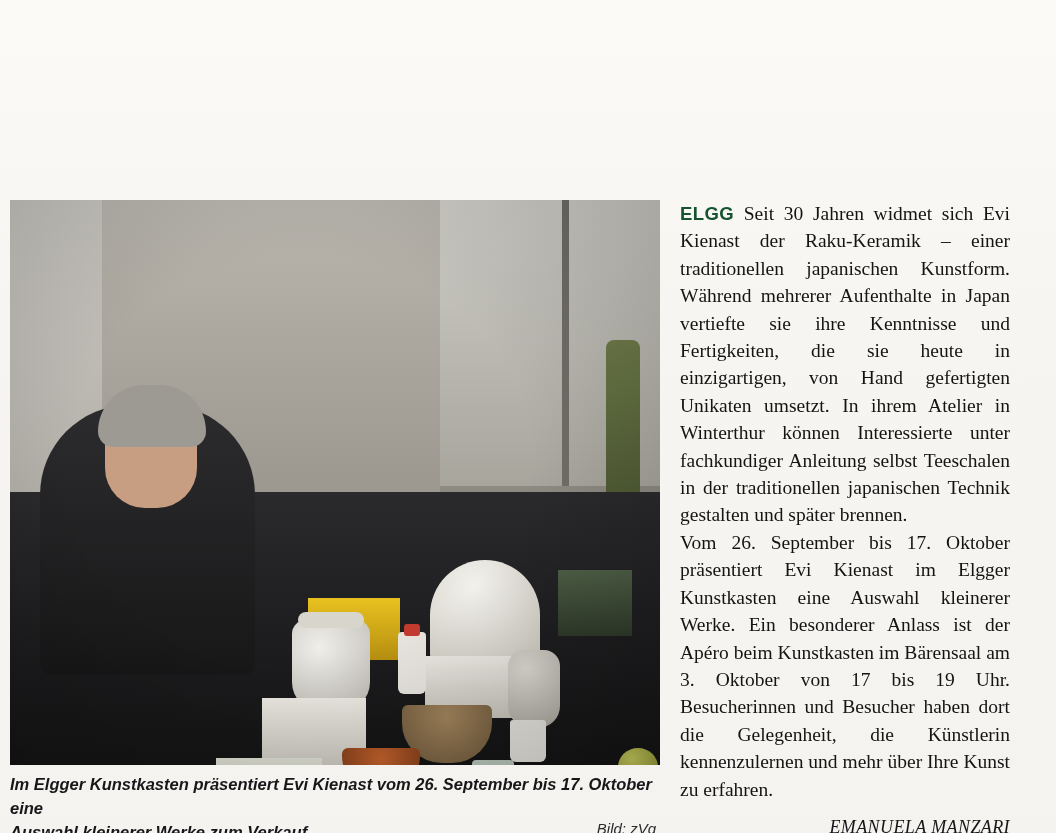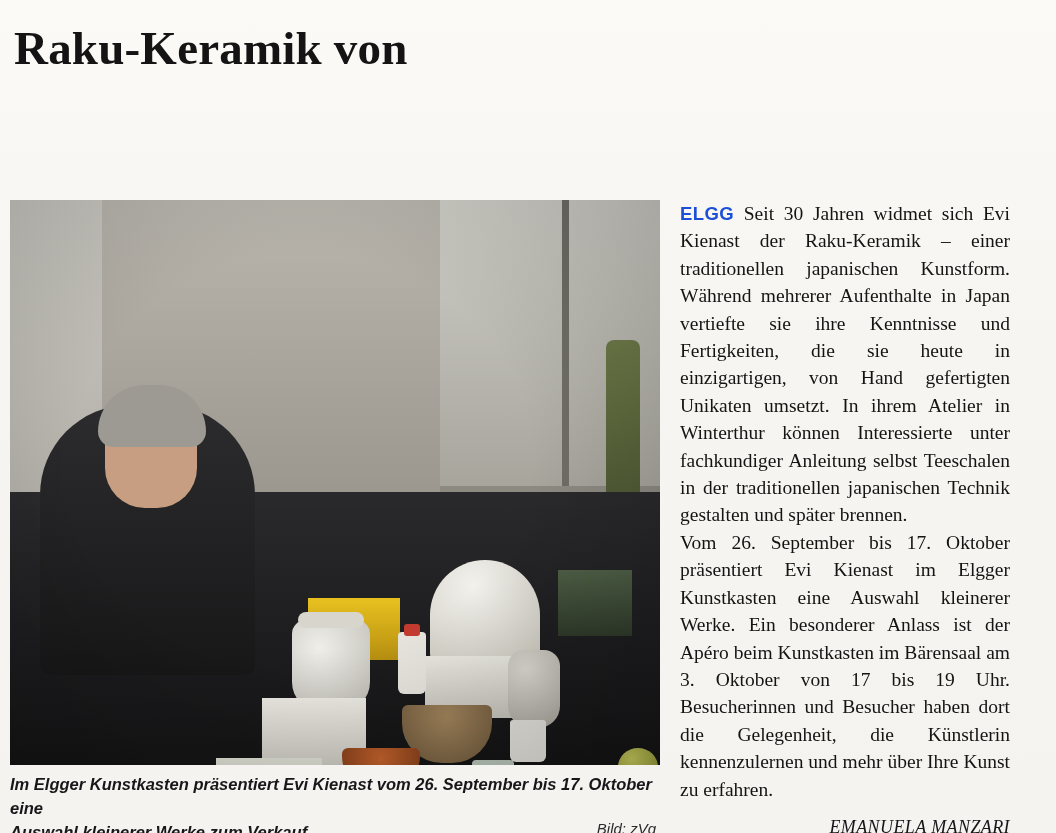--- a/index.html
+++ b/index.html
@@ -224,21 +224,21 @@
     line-height: 27.4px;
     text-align: justify;
     text-justify: inter-word;
     color: #141414;
     hyphens: manual;
   }
   #dateline {
     font-family: "Liberation Sans", sans-serif;
     font-weight: bold;
     font-size: 18.5px;
-    color: #1d4ed8;
+    color: #14532d;
     letter-spacing: 0.4px;
   }
   #byline {
     margin-top: 14px;
     text-align: right;
     font-family: "Liberation Serif", serif;
     font-style: italic;
     font-size: 18px;
     letter-spacing: 0.4px;
     color: #16161a;
@@ -256,21 +256,20 @@
   }
   #more-info .url { font-style: italic; }
 </style>
 </head>
 <body>
 
 <div id="page">
   <div id="paper-texture"></div>
 
   <div id="headline">
-    <div class="headline-line">Raku-Keramik von</div>
   </div>
 
   <div id="photo-block">
     <div id="photo">
       <div class="ph" id="ph-wall"></div>
       <div class="ph" id="ph-window-left"></div>
       <div class="ph" id="ph-window-right"></div>
       <div class="ph" id="ph-window-mull"></div>
       <div class="ph" id="ph-window-sill"></div>
       <div class="ph" id="ph-green-plant"></div>

